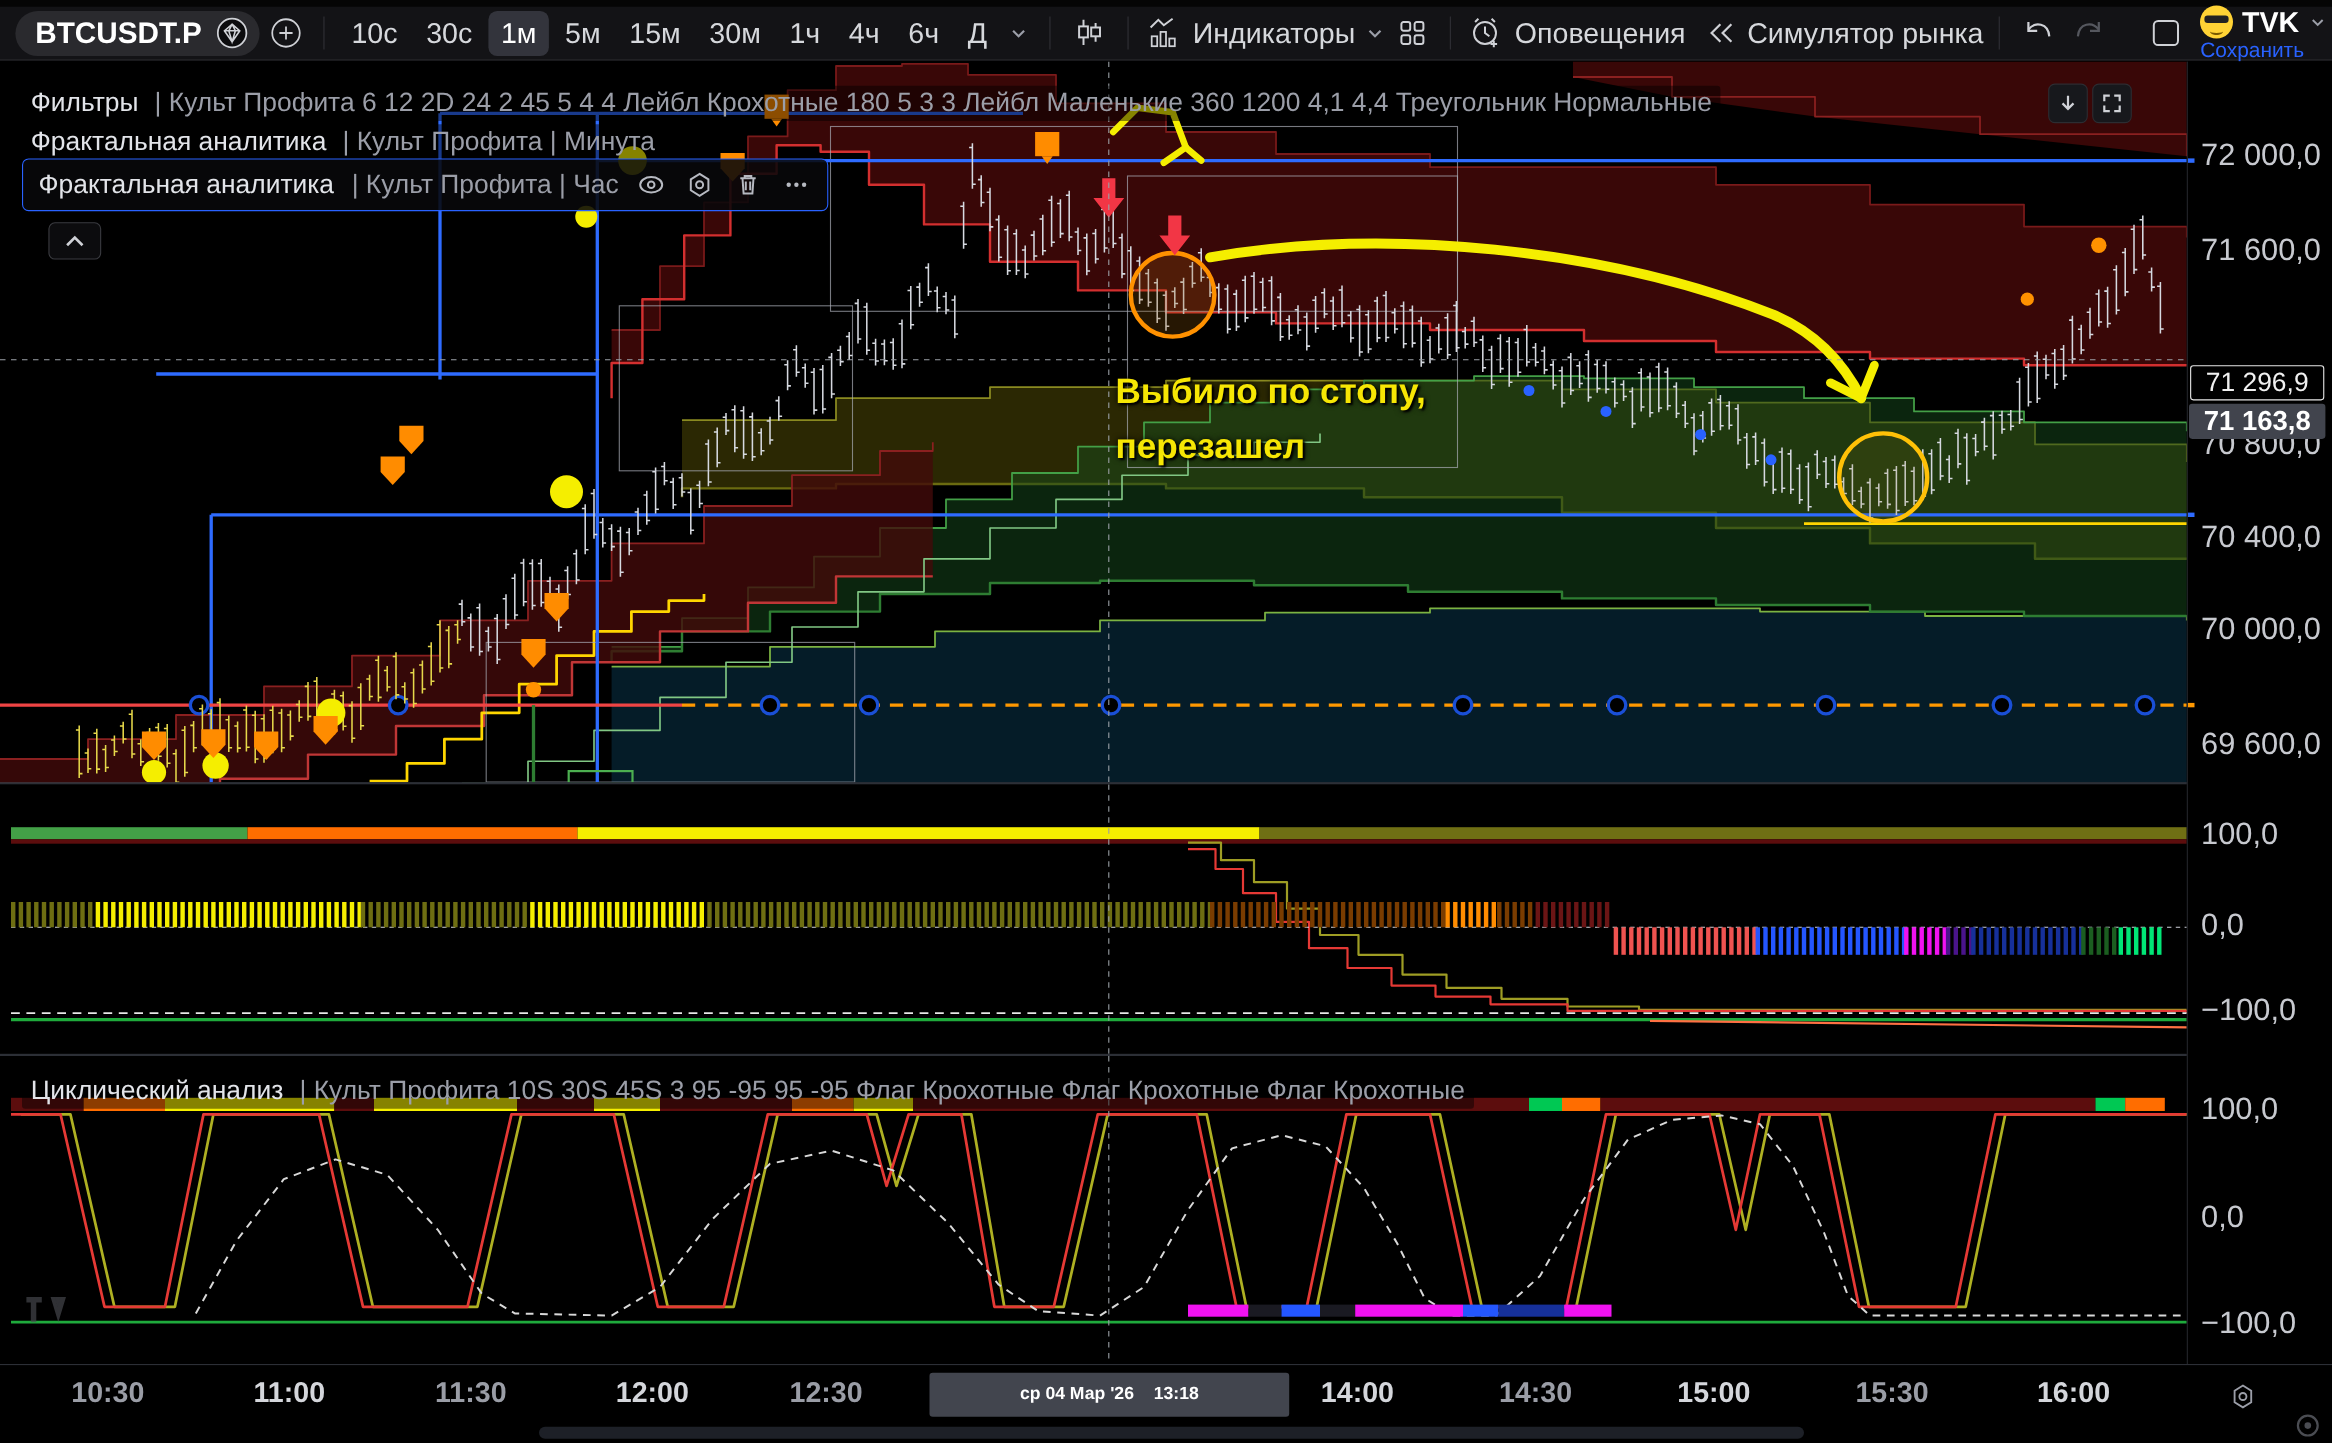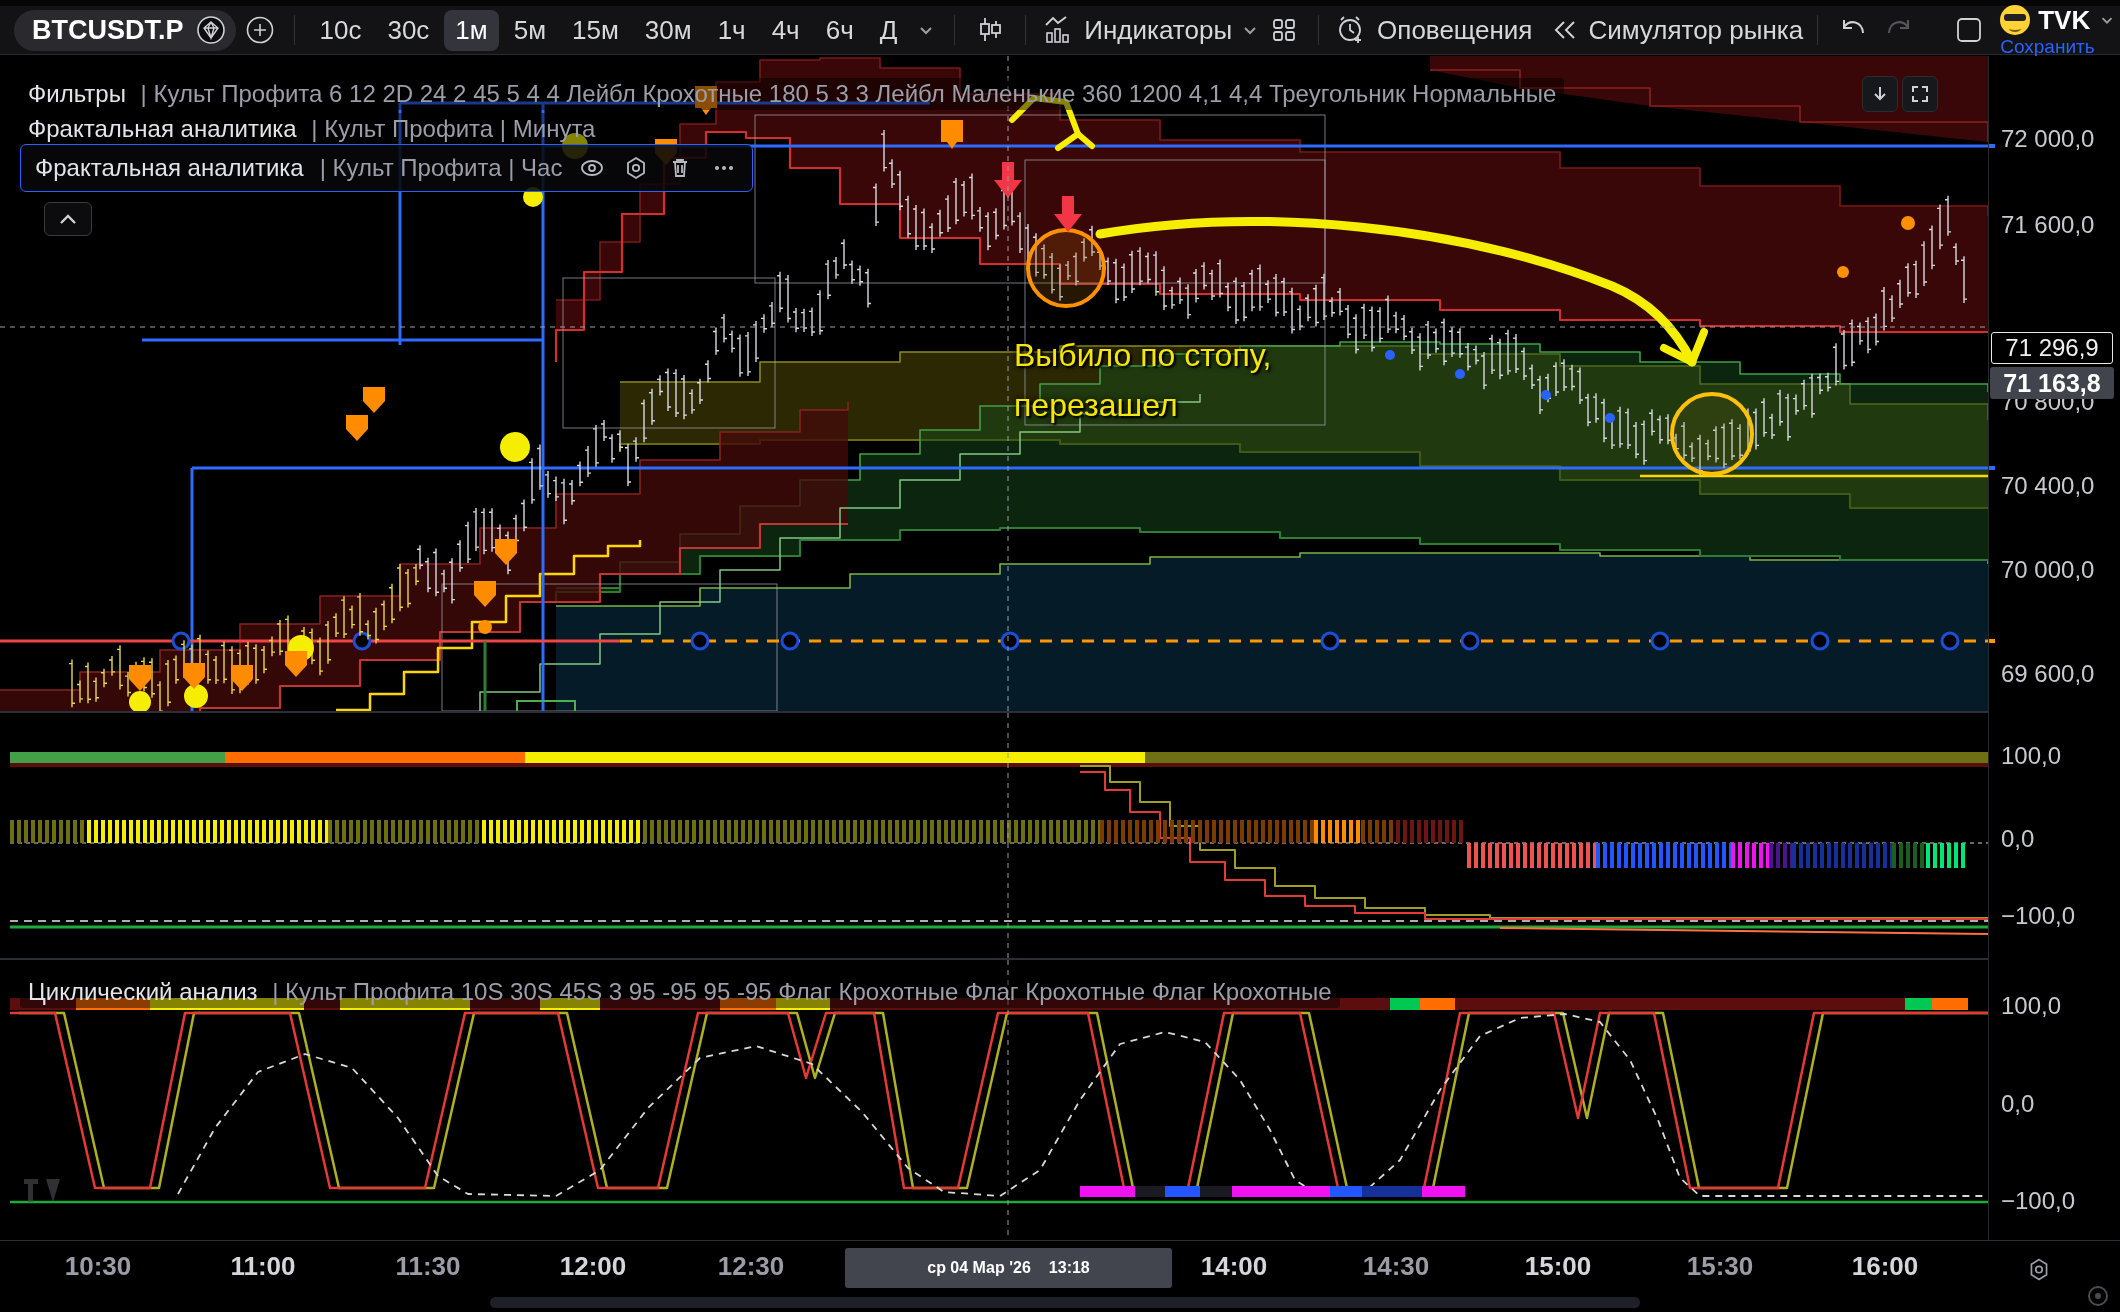--- a/index.html
+++ b/index.html
@@ -35,28 +35,28 @@
   .legend-row .lname{color:#e2e4e9;}
   .legend-row .lparams{color:#9b9ea8;margin-left:8px;}
   #legend-box{position:absolute;left:20px;top:144px;height:46px;display:flex;align-items:center;gap:16px;
               border:1.5px solid #2962ff;border-radius:6px;background:rgba(8,8,10,.88);padding:0 14px;z-index:31;font-size:24px;white-space:nowrap;}
   #legend-box .lname{color:#e2e4e9;}
   #legend-box .lparams{color:#9b9ea8;}
   .mini-ico{width:28px;height:28px;display:flex;align-items:center;justify-content:center;cursor:pointer;}
   #collapse-btn{position:absolute;left:44px;top:202px;width:46px;height:32px;border:1px solid #3a3b40;border-radius:6px;
                 display:flex;align-items:center;justify-content:center;color:#cfd1d6;z-index:31;cursor:pointer;background:#0c0c0e;font-size:18px;}
   
-  #annotation{position:absolute;left:1014px;top:330px;z-index:25;font-size:32px;font-weight:400;color:#f6e604;
+  #annotation{position:absolute;left:1014px;top:330px;z-index:25;font-size:32px;font-weight:700;color:#f6e604;
               line-height:50px;text-shadow:0 0 6px #000,2px 2px 2px #000;}
   
   .chart-btn{position:absolute;width:34px;height:34px;background:#17181c;border:1px solid #2c2d32;border-radius:6px;
              display:flex;align-items:center;justify-content:center;z-index:30;cursor:pointer;}
   
   #price-axis{position:absolute;left:1989px;top:56px;width:131px;height:1184px;background:#000;z-index:5;cursor:ns-resize;}
-  .ax-label{position:absolute;left:12px;font-size:24px;color:#c7c9cf;white-space:nowrap;}
+  .ax-label{position:absolute;left:12px;font-size:28px;color:#c7c9cf;white-space:nowrap;}
   #close-label{position:absolute;left:2px;top:276px;width:120px;height:30px;border:1px solid #e8e8e8;border-radius:3px;
                background:#000;color:#f0f0f0;font-size:24px;display:flex;align-items:center;justify-content:center;}
   #crosshair-price{position:absolute;left:1px;top:311px;width:124px;height:32px;background:#41444d;border-radius:3px;
                color:#fff;font-size:25px;font-weight:bold;display:flex;align-items:center;justify-content:center;}
   .ax-tick{position:absolute;left:0;width:6px;height:4px;}
   
   #time-axis{position:absolute;left:0;top:1240px;width:2120px;height:72px;background:#000;border-top:1px solid #2c2f36;cursor:ew-resize;}
   .t-label{position:absolute;top:10px;transform:translateX(-50%);font-size:26px;color:#9a9da6;font-weight:bold;}
   .t-label.bold{color:#d4d6db;font-weight:bold;}
   #time-badge{position:absolute;left:845px;top:7px;width:327px;height:40px;background:#42454e;border-radius:3px;

